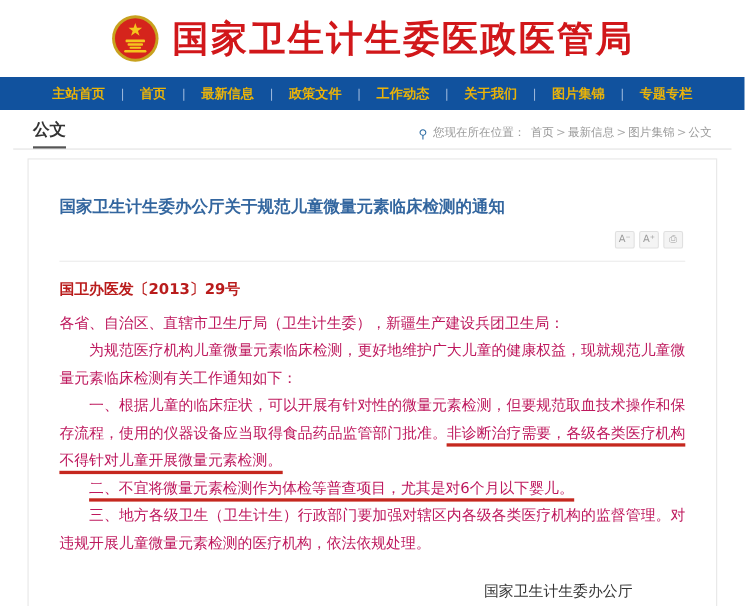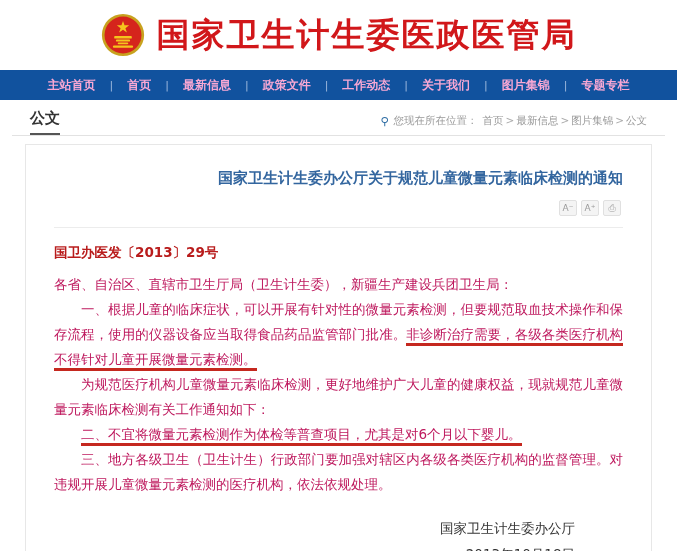--- a/index.html
+++ b/index.html
@@ -7,35 +7,35 @@
     font-family:"DejaVu Sans","Liberation Sans",sans-serif; }
 
   
   .site-header { height:70px; display:flex; align-items:center; justify-content:center; background:#ffffff; }
   .emblem { width:44px; height:44px; margin-right:12px; flex:0 0 auto; }
   .site-title { color:#d1171a; font-size:33px; font-weight:bold; letter-spacing:2px; }
 
   
   .nav-bar { height:30px; background:#11529e; display:flex; align-items:center; justify-content:center; }
   .nav-inner { display:flex; align-items:center; gap:14px; }
-  .nav-item { color:#f9a8d4; font-size:12px; font-weight:bold; text-decoration:none; cursor:pointer; white-space:nowrap; }
+  .nav-item { color:#eab308; font-size:12px; font-weight:bold; text-decoration:none; cursor:pointer; white-space:nowrap; }
   .nav-sep { color:#9db9dd; font-size:11px; }
 
   
   .crumb-row { height:34px; margin:2px 12px 0 12px; padding:0 18px; display:flex; align-items:flex-end;
     justify-content:space-between; border-bottom:1px solid #e2e2e2; }
   .section-title { font-size:15px; font-weight:bold; color:#333; padding-bottom:5px; border-bottom:2px solid #555; }
   .crumb-right { display:flex; align-items:center; gap:5px; font-size:10.5px; color:#999; padding-bottom:7px; }
   .pin-icon { color:#2e6da4; font-size:11px; }
   .crumb-link { color:#999; text-decoration:none; cursor:pointer; }
   .crumb-sep { color:#aaa; margin:0 2px; }
 
   
   .article-box { margin:8px 25px 0 25px; height:497px; background:#fff; border:1px solid #e7e7e7; padding:14px 28px 0 28px; }
-  .article-title { text-align:right; color:#33669f; font-size:15px; font-weight:bold; margin-top:10px; }
+  .article-title { text-align:left; color:#33669f; font-size:15px; font-weight:bold; margin-top:20px; }
   .meta-row { position:relative; height:30px; margin-top:10px; border-bottom:1px solid #ececec; }
   .meta-center { position:absolute; left:0; right:0; top:4px; text-align:center; font-size:11px; color:#999; }
   .tools { position:absolute; right:2px; top:2px; display:flex; gap:4px; }
   .tool-btn { width:18px; height:16px; background:#f4f4f4; border:1px solid #e0e0e0; border-radius:2px;
     font-size:9px; color:#9a9a9a; display:flex; align-items:center; justify-content:center; cursor:pointer; }
   .doc-number { text-align:left; font-size:13.5px; font-weight:bold; color:#b91c1c; margin:16px 0 10px 0; }
 
   .article-body { font-size:13.5px; color:#be185d; line-height:25px; margin-top:10px; }
   .para { text-align:justify; }
   .para.indent { text-indent:2em; }
@@ -96,22 +96,22 @@
       <span class="tool-btn">A⁻</span>
       <span class="tool-btn">A⁺</span>
       <span class="tool-btn">⎙</span>
     </div>
   </div>
 
   <div class="doc-number">国卫办医发〔2013〕29号</div>
 
   <div class="article-body">
       <p class="para"><span class="">各省、自治区、直辖市卫生厅局（卫生计生委），新疆生产建设兵团卫生局：</span></p>
+      <p class="para indent"><span class="">为规范医疗机构儿童微量元素临床检测，更好地维护广大儿童的健康权益，现就规范儿童微量元素临床检测有关工作通知如下：</span></p>
       <p class="para indent"><span class="">一、根据儿童的临床症状，可以开展有针对性的微量元素检测，但要规范取血技术操作和保存流程，使用的仪器设备应当取得食品药品监管部门批准。</span><span class="red-underline">非诊断治疗需要，各级各类医疗机构不得针对儿童开展微量元素检测。</span></p>
-      <p class="para indent"><span class="">为规范医疗机构儿童微量元素临床检测，更好地维护广大儿童的健康权益，现就规范儿童微量元素临床检测有关工作通知如下：</span></p>
       <p class="para indent"><span class="red-underline">二、不宜将微量元素检测作为体检等普查项目，尤其是对6个月以下婴儿。</span></p>
       <p class="para indent"><span class="">三、地方各级卫生（卫生计生）行政部门要加强对辖区内各级各类医疗机构的监督管理。对违规开展儿童微量元素检测的医疗机构，依法依规处理。</span></p>
     </div>
 
   <div class="signature">
     <div>国家卫生计生委办公厅</div>
     <div>2013年10月18日</div>
   </div>
 
 </div>

